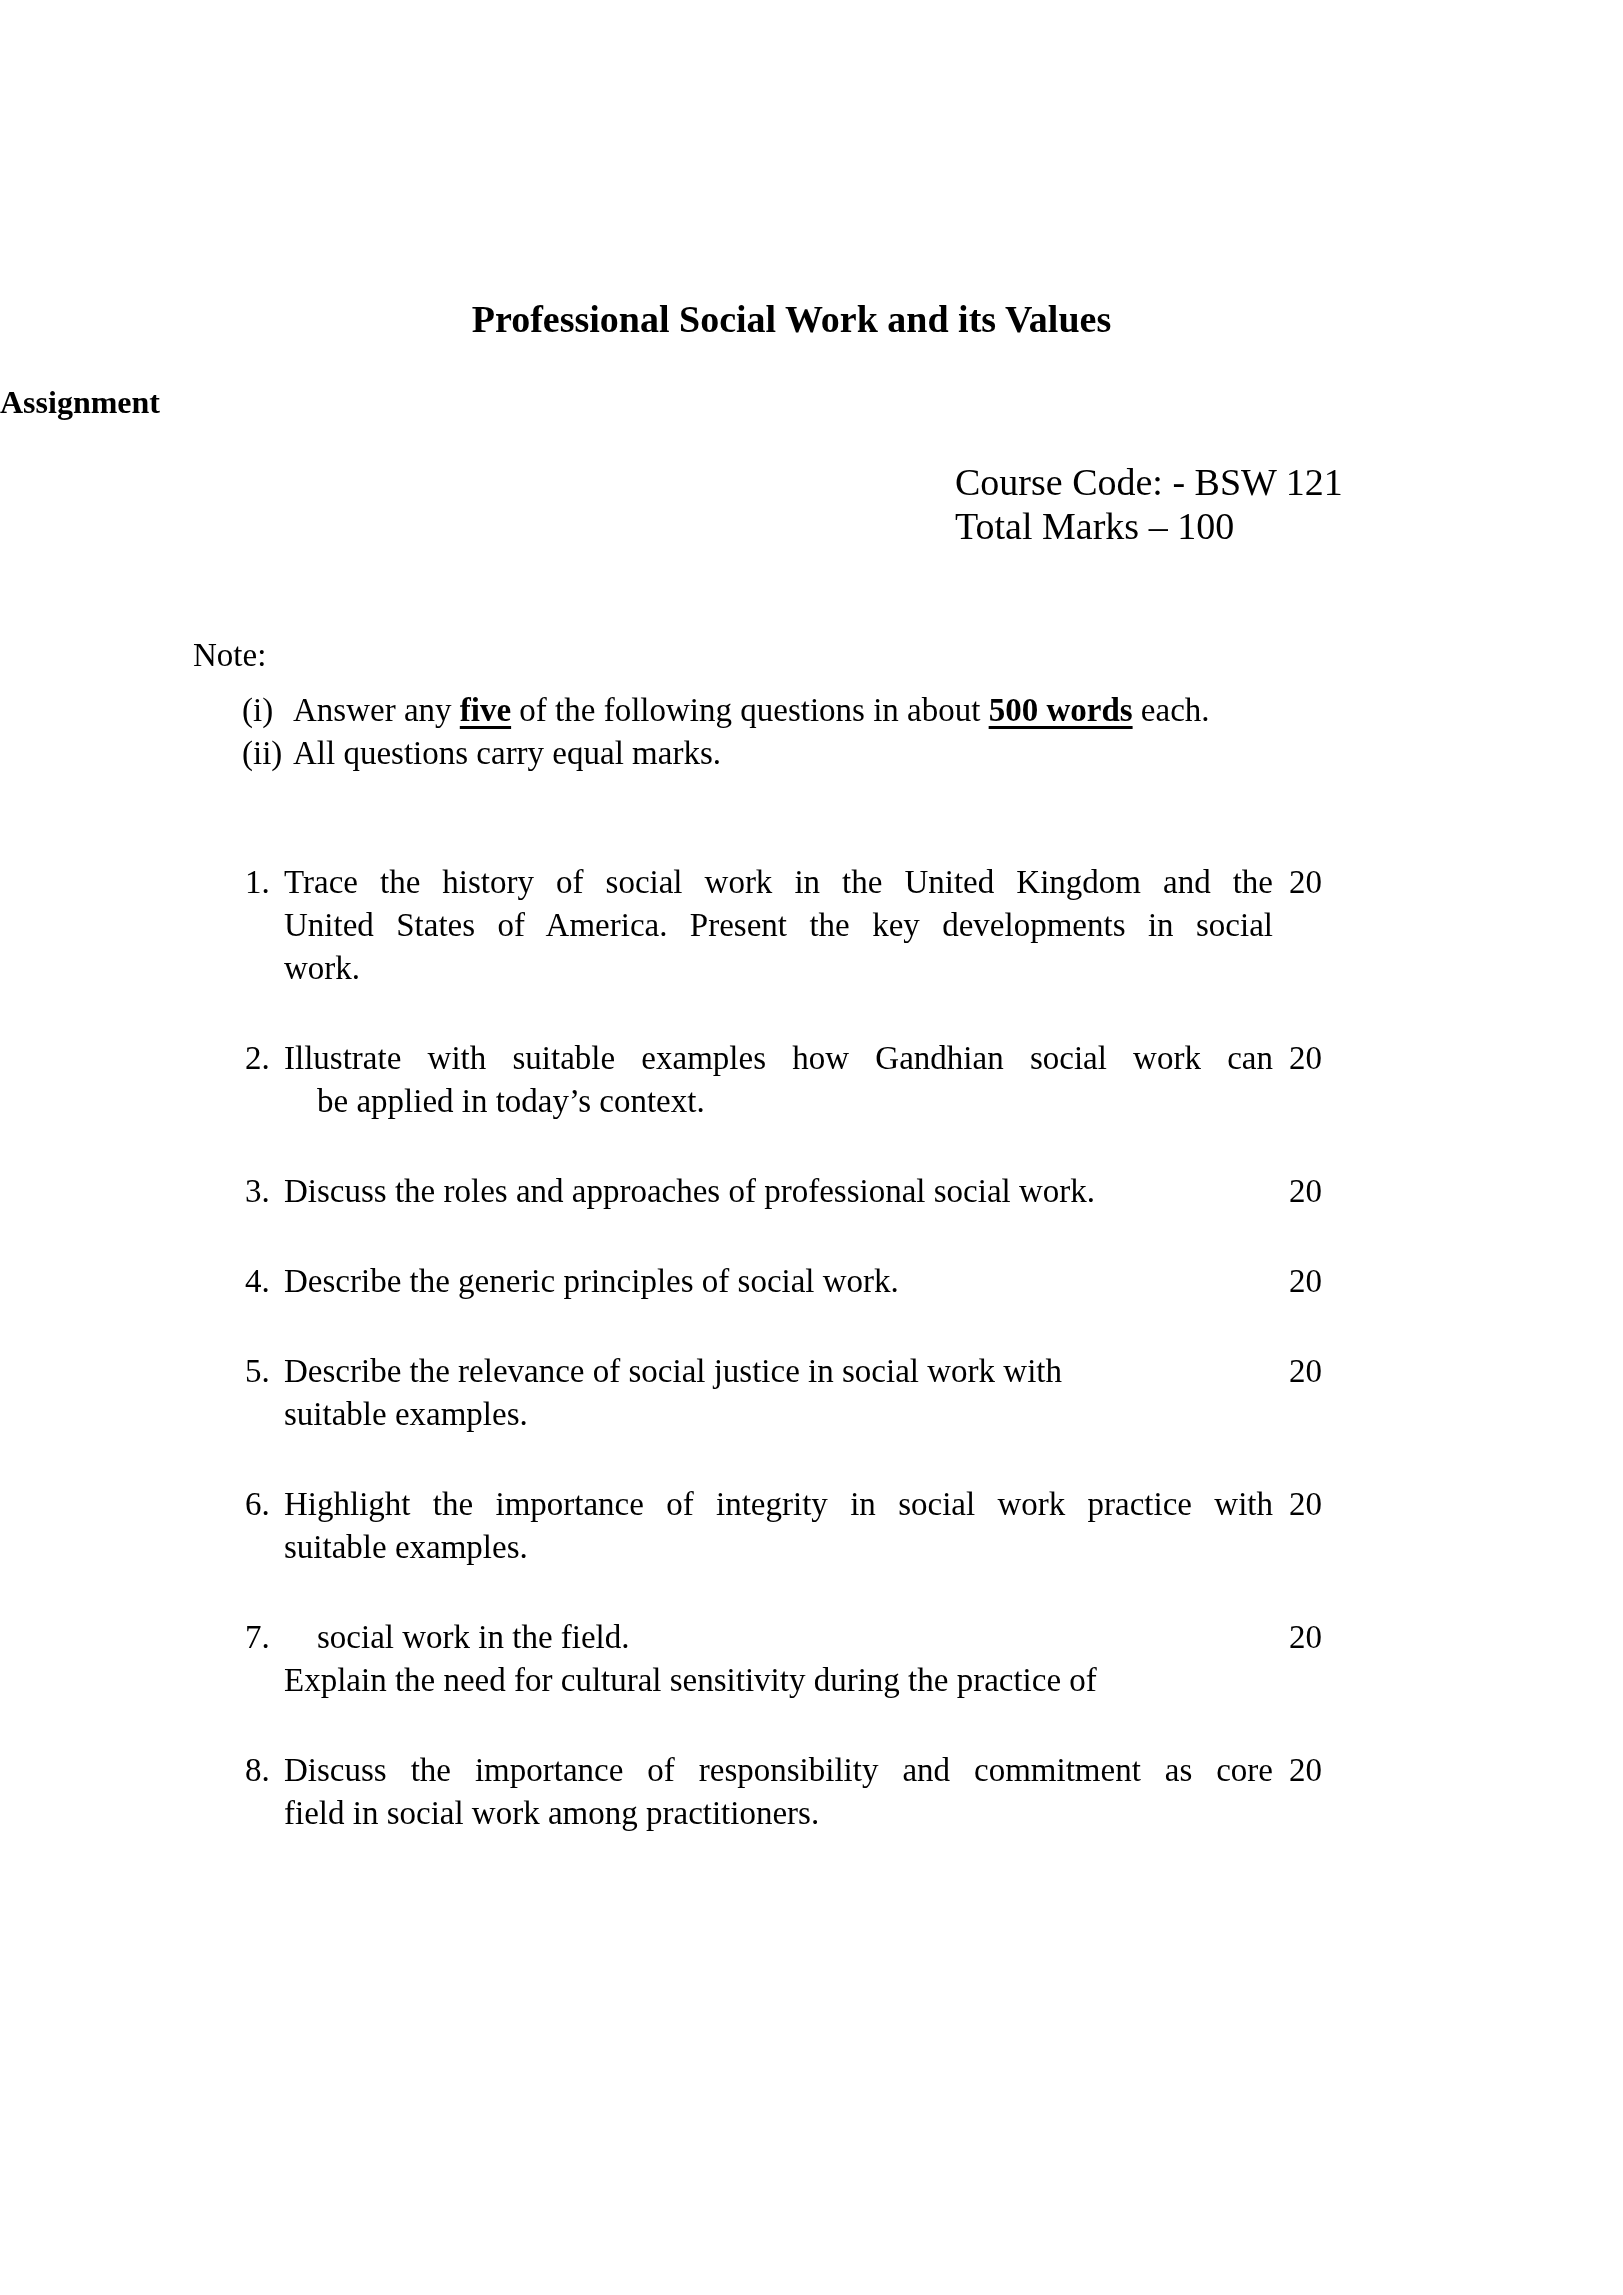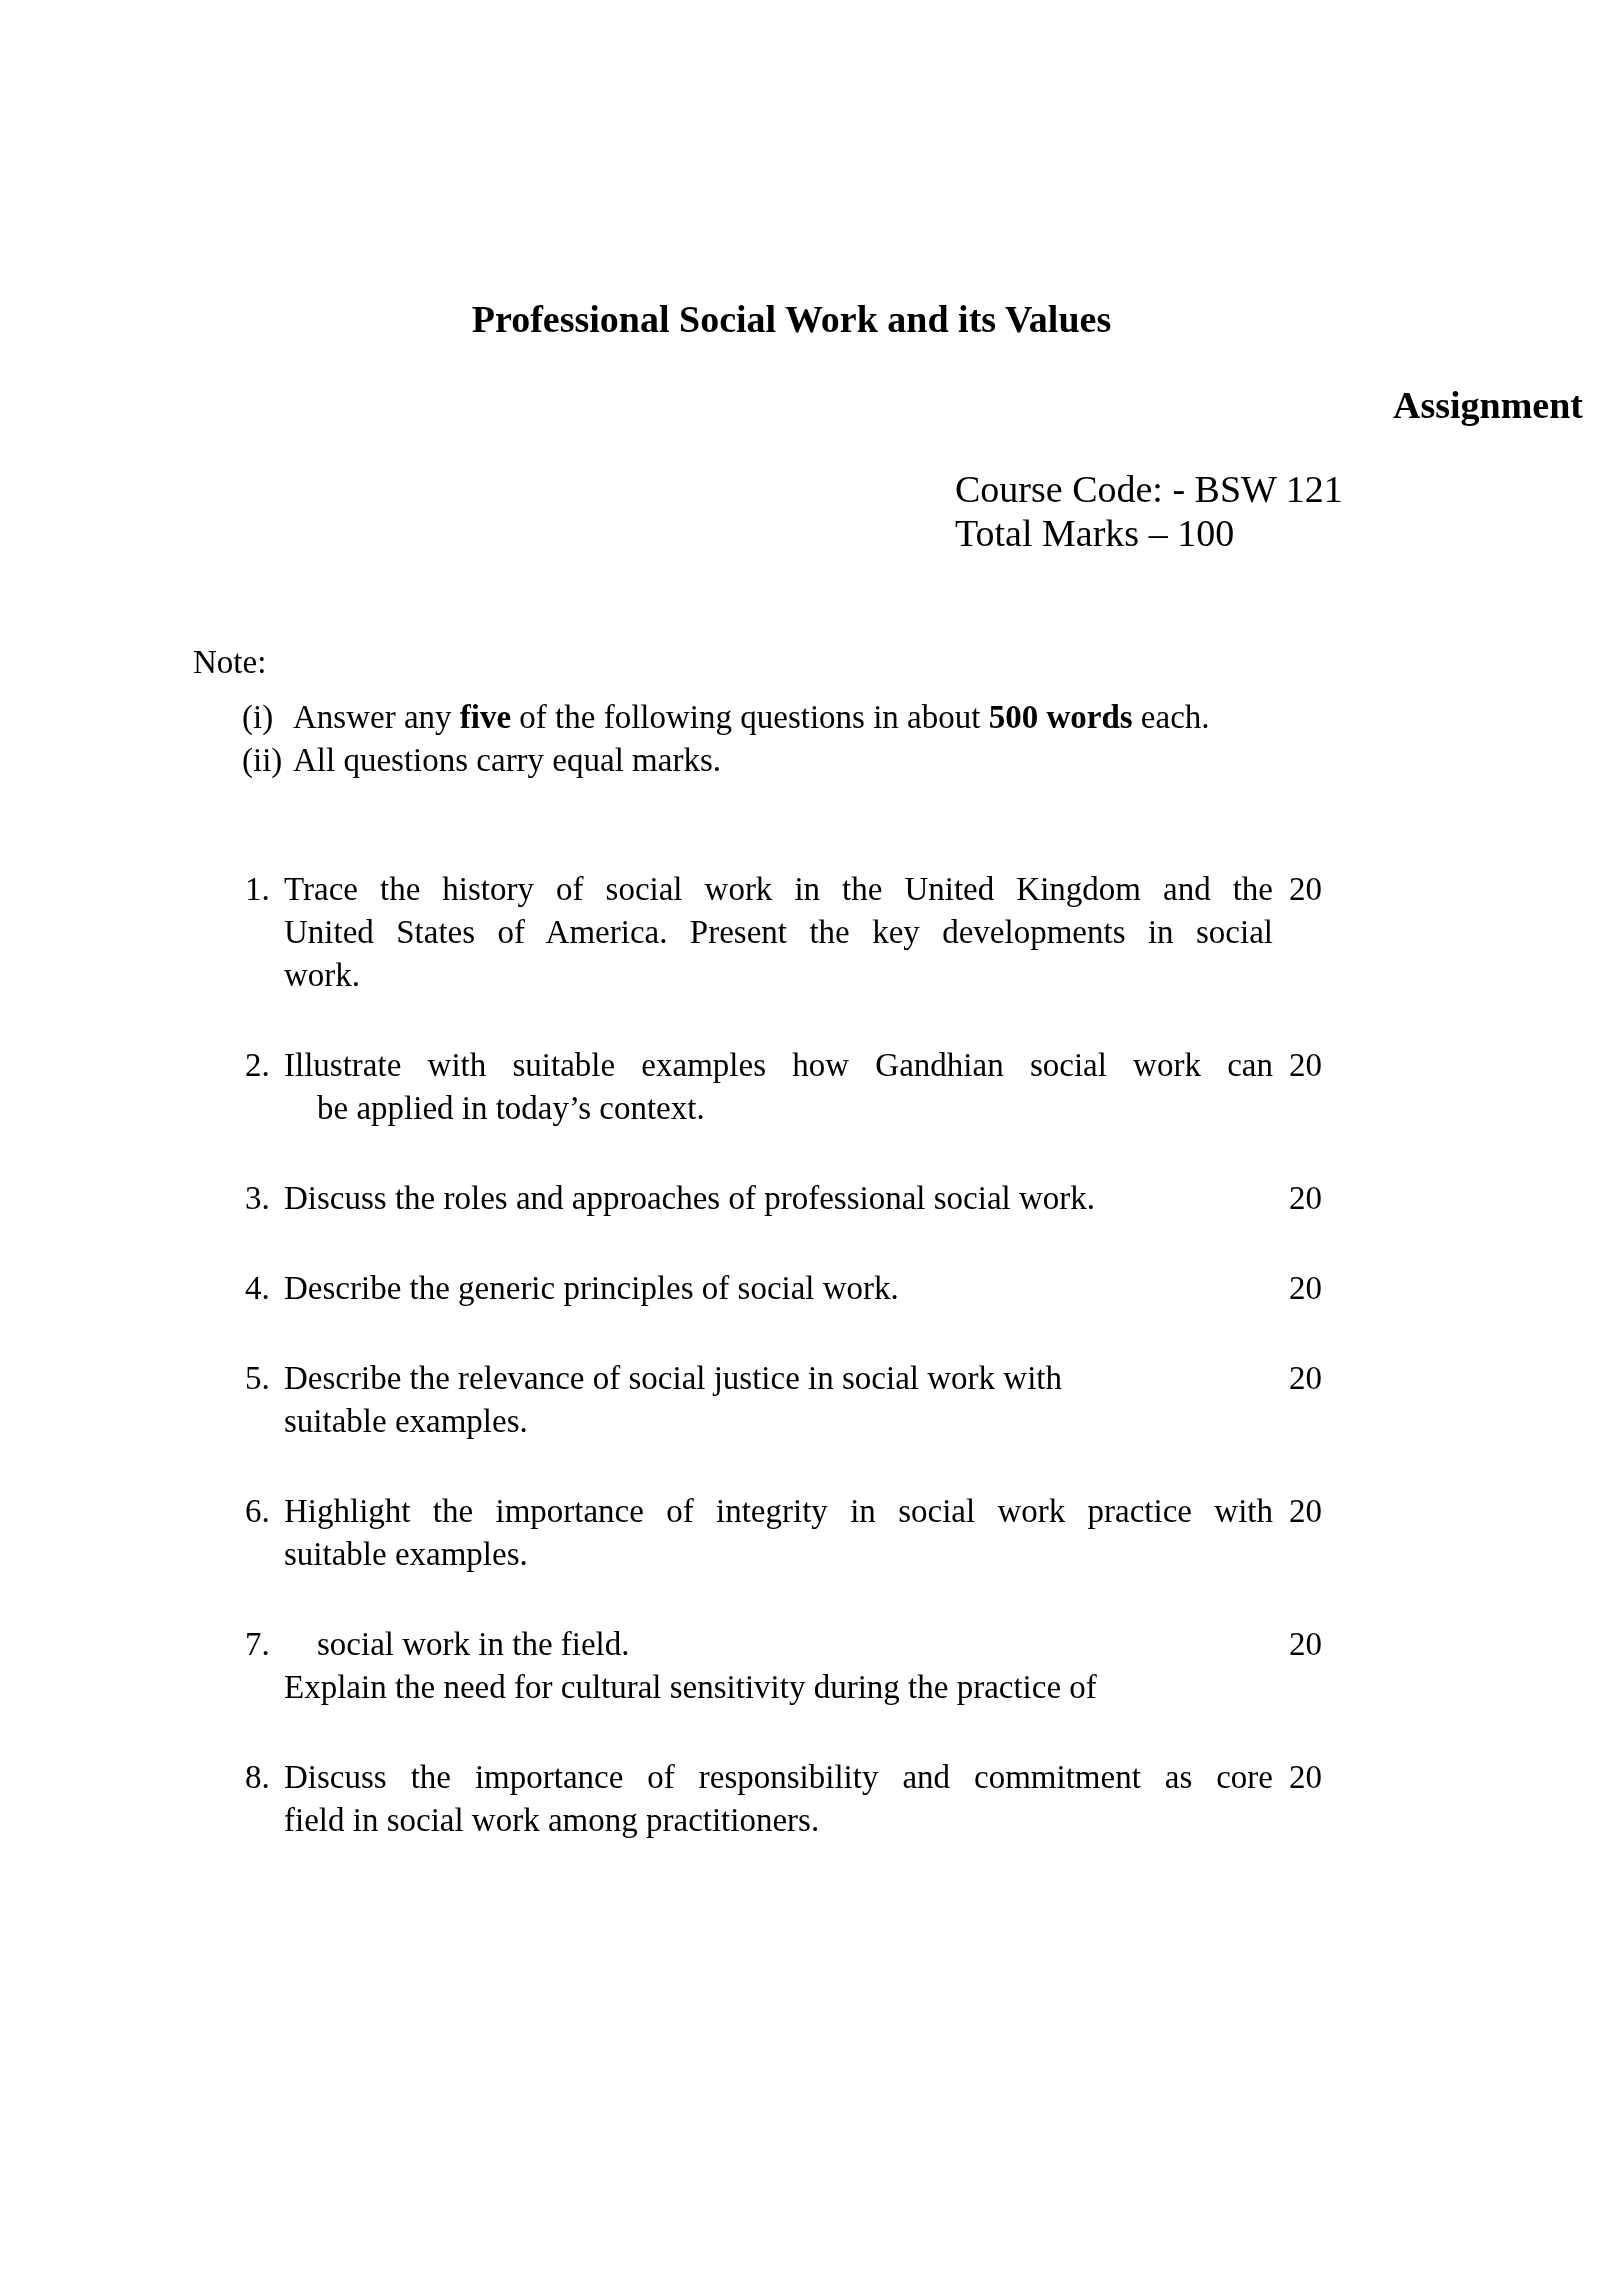--- a/index.html
+++ b/index.html
@@ -14,22 +14,22 @@
   }
   .doc-title{
     margin:298px 0 0 0;
     text-align:center;
     font-size:38px;
     font-weight:700;
     line-height:1.15;
   }
   .doc-subtitle{
     margin:42px 0 0 0;
-    text-align:right;
-    font-size:38px;
+    text-align:left;
+    font-size:32px;
     font-weight:700;
     line-height:1.15;
   }
   .header-meta{
     margin:41px 0 0 955px;
     font-size:38px;
     font-weight:400;
     line-height:1.15;
   }
   .note-label{
@@ -40,20 +40,21 @@
   .note-item{
     display:flex;
     margin-left:242px;
     font-size:33px;
     line-height:43px;
     white-space:nowrap;
   }
   .note-num{ width:51px; flex:none; }
   .emph{
     font-weight:700;
+    text-decoration:underline;
     text-decoration-thickness:3.3px;
     text-underline-offset:4.6px;
   }
   .questions{ margin-top:86px; }
   .question{
     display:flex;
     align-items:flex-start;
     margin-left:245px;
     font-size:33px;
     line-height:43px;

